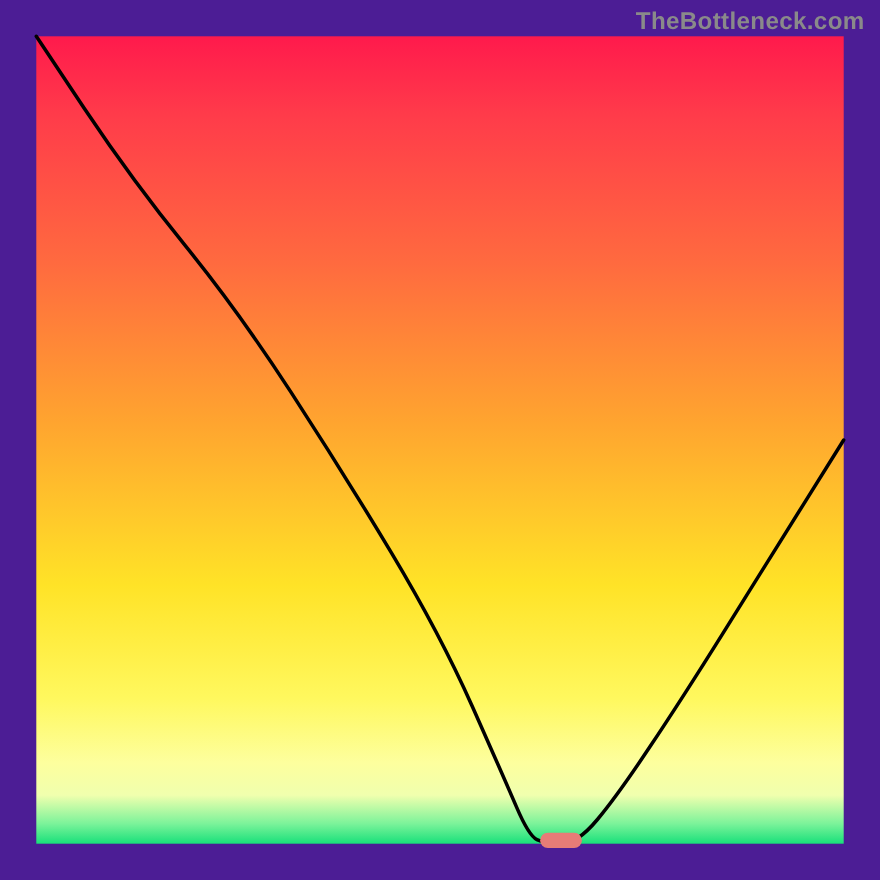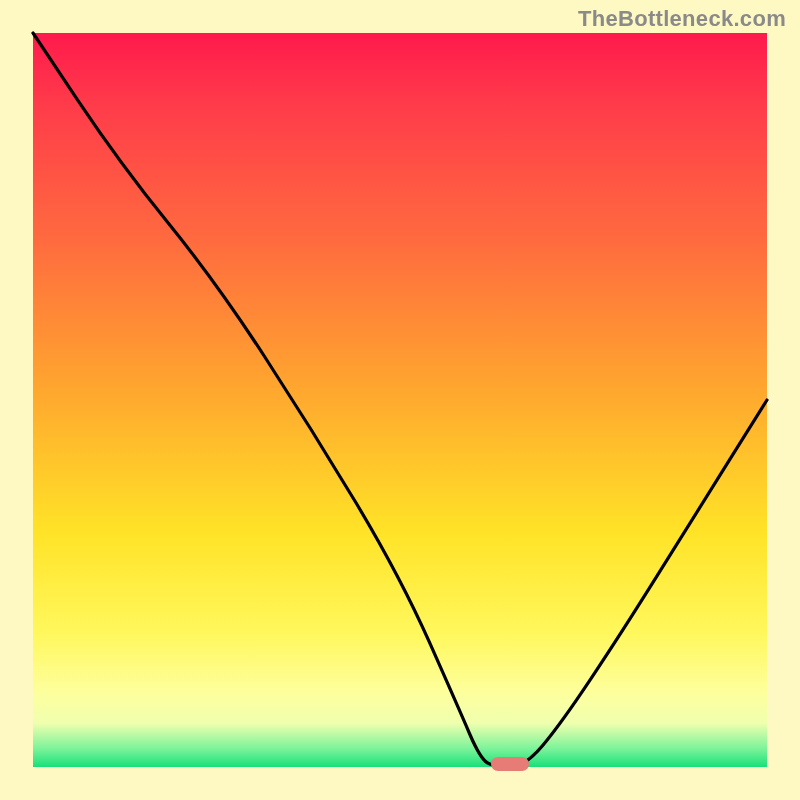--- a/index.html
+++ b/index.html
@@ -10,21 +10,21 @@
     background: #000;
     overflow: hidden;
     font-family: Arial, Helvetica, sans-serif;
   }
   .frame {
     position: absolute;
     left: 0;
     top: 0;
     width: 800px;
     height: 800px;
-    background: #fef9c3;
+    background: #4c1d95;
   }
   .plot-area {
     position: absolute;
     left: 33px;
     top: 33px;
     width: 734px;
     height: 734px;
     
     background: linear-gradient(
       to bottom,

